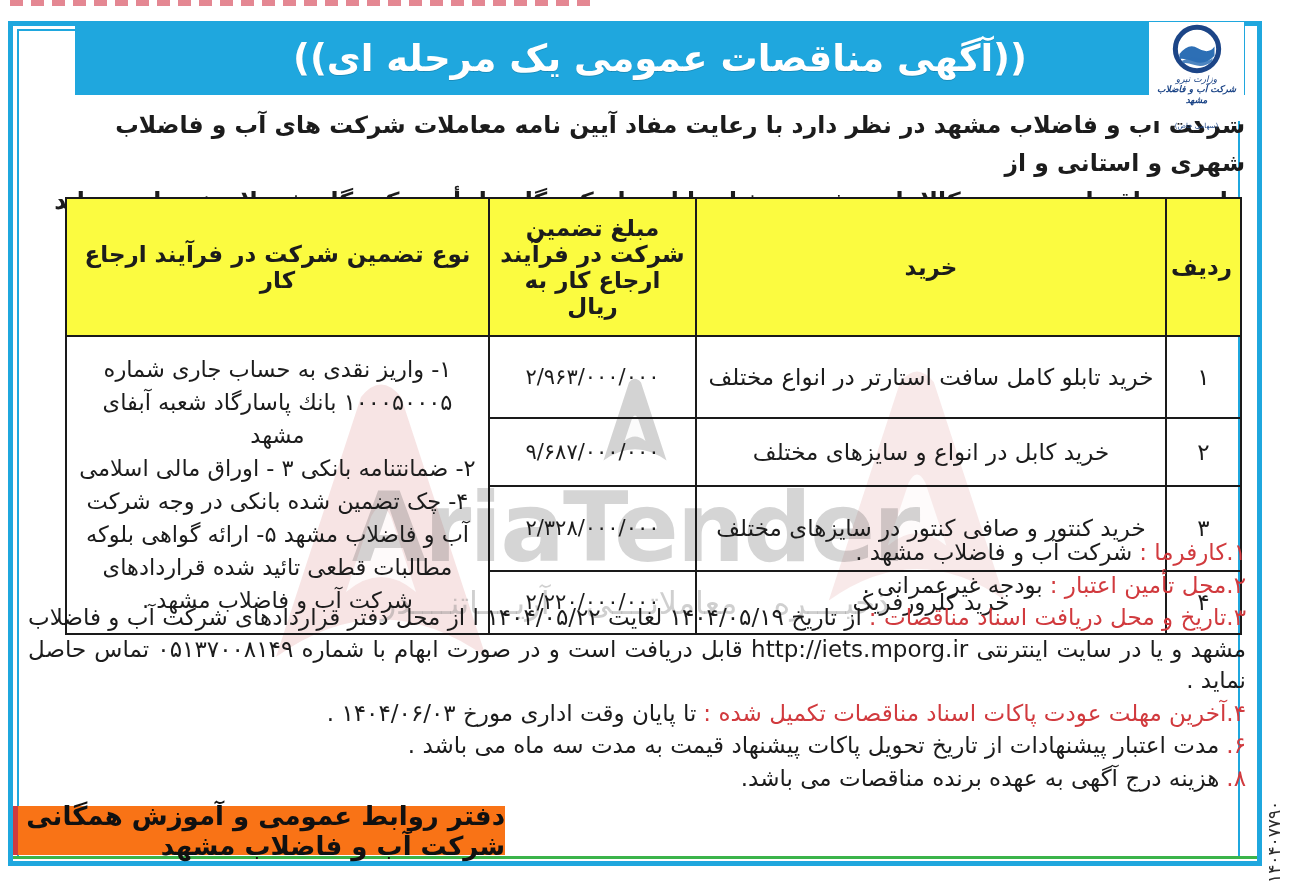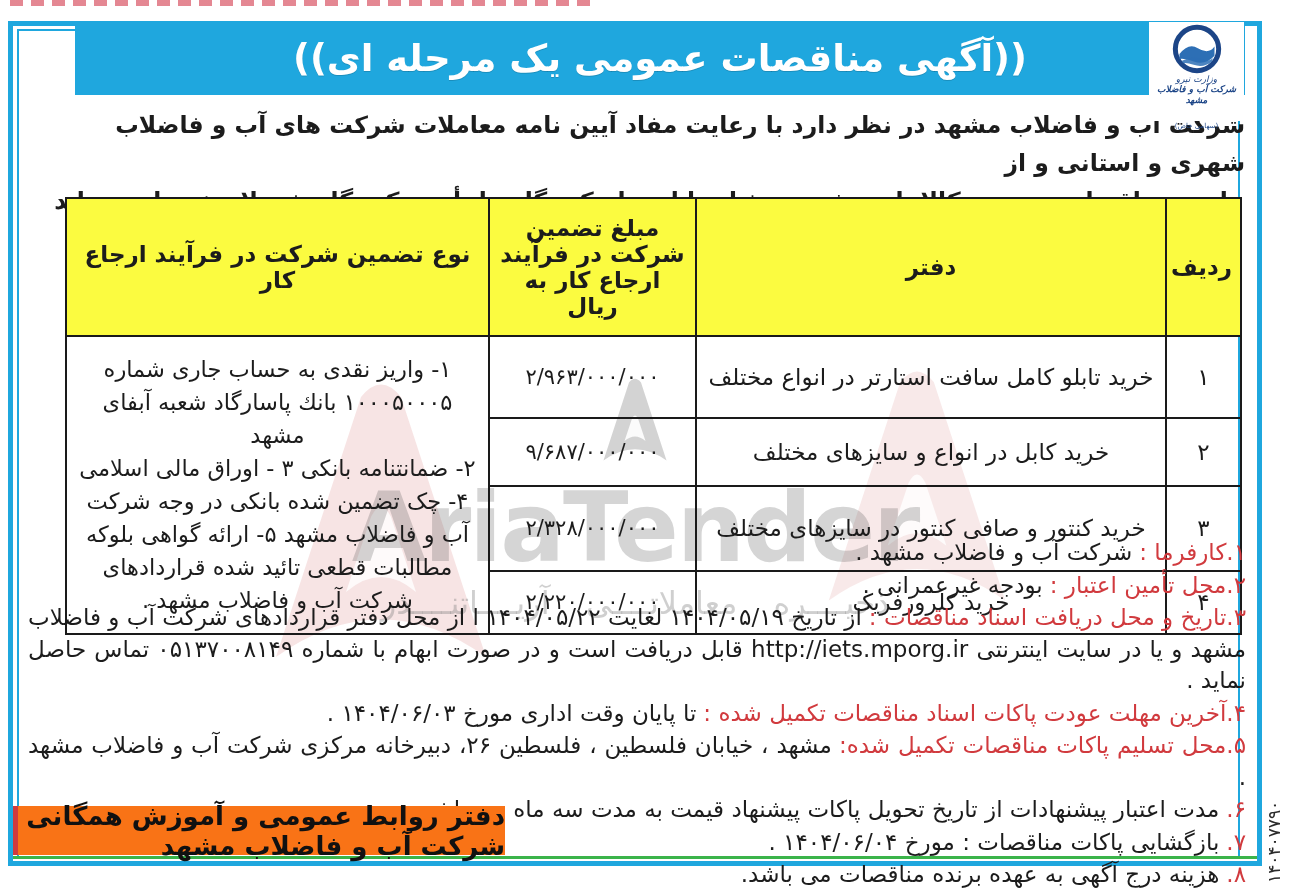--- a/index.html
+++ b/index.html
@@ -122,21 +122,21 @@
   <table class="tbl" dir="rtl">
     <colgroup>
         <col class="c-no">
         <col class="c-sub">
         <col class="c-amt">
         <col class="c-gua">
       </colgroup>
     <tbody>
         <tr>
       <th>ردیف</th>
-      <th>دفتر</th>
+      <th>خرید</th>
       <th>مبلغ تضمین شرکت در فرآیند ارجاع کار به ریال</th>
       <th>نوع تضمین شرکت در فرآیند ارجاع کار</th>
     </tr>
     <tr class="r1">
       <td>۱</td>
       <td>خرید تابلو کامل سافت استارتر در انواع مختلف</td>
       <td class="amt">۲/۹۶۳/۰۰۰/۰۰۰</td>
       <td class="guar" rowspan="4">۱- واریز نقدی به حساب جاری شماره ۱۰۰۰۵۰۰۰۵ بانك پاسارگاد شعبه آبفای مشهد
 ۲- ضمانتنامه بانکی ۳ - اوراق مالی اسلامی
 ۴- چک تضمین شده بانکی در وجه شرکت آب و فاضلاب مشهد ۵- ارائه گواهی بلوکه مطالبات قطعی تائید شده قراردادهای شرکت آب و فاضلاب مشهد .</td>
@@ -157,23 +157,21 @@
       <td class="amt">۲/۲۲۰/۰۰۰/۰۰۰</td>
     </tr>
   </tbody>
     </table>
 
   <div class="notes">
     <div class="note"><span class="red">۱.کارفرما :</span><span>شرکت آب و فاضلاب مشهد .</span></div>
     <div class="note"><span class="red">۲.محل تأمین اعتبار :</span><span>بودجه غیرعمرانی .</span></div>
     <div class="note"><span class="red">۳.تاریخ و محل دریافت اسناد مناقصات :</span><span>از تاریخ ۱۴۰۴/۰۵/۱۹ لغایت ۱۴۰۴/۰۵/۲۲ ا از محل دفتر قراردادهای شرکت آب و فاضلاب مشهد و یا در سایت اینترنتی http://iets.mporg.ir قابل دریافت  است و در صورت ابهام با شماره ۰۵۱۳۷۰۰۸۱۴۹ تماس حاصل نماید .</span></div>
     <div class="note"><span class="red">۴.آخرین مهلت عودت پاکات اسناد مناقصات تکمیل شده :</span><span>تا پایان وقت  اداری مورخ ۱۴۰۴/۰۶/۰۳ .</span></div>
-    <div class="note"><span class="red">۵.محل تسلیم پاکات مناقصات  تکمیل شده:</span><span>مشهد ، خیابان فلسطین ، فلسطین ۲۶، دبیرخانه مرکزی شرکت آب و فاضلاب مشهد .</span></div>
     <div class="note"><span class="red">۶.</span><span>مدت اعتبار پیشنهادات از تاریخ تحویل پاکات پیشنهاد قیمت به مدت سه ماه می باشد .</span></div>
-    <div class="note"><span class="red">۷.</span><span>بازگشایی پاکات مناقصات :  مورخ  ۱۴۰۴/۰۶/۰۴ .</span></div>
     <div class="note"><span class="red">۸.</span><span>هزینه درج آگهی به عهده برنده مناقصات می باشد.</span></div>
   </div>
 
   <div class="yellow-box">
     <span class="txt">دفتر روابط عمومی و آموزش همگانی شرکت آب و فاضلاب مشهد</span>
   </div>
 
   <div class="side-num">۱۴۰۴۰۷۷۹۰</div>
 
 </div>

